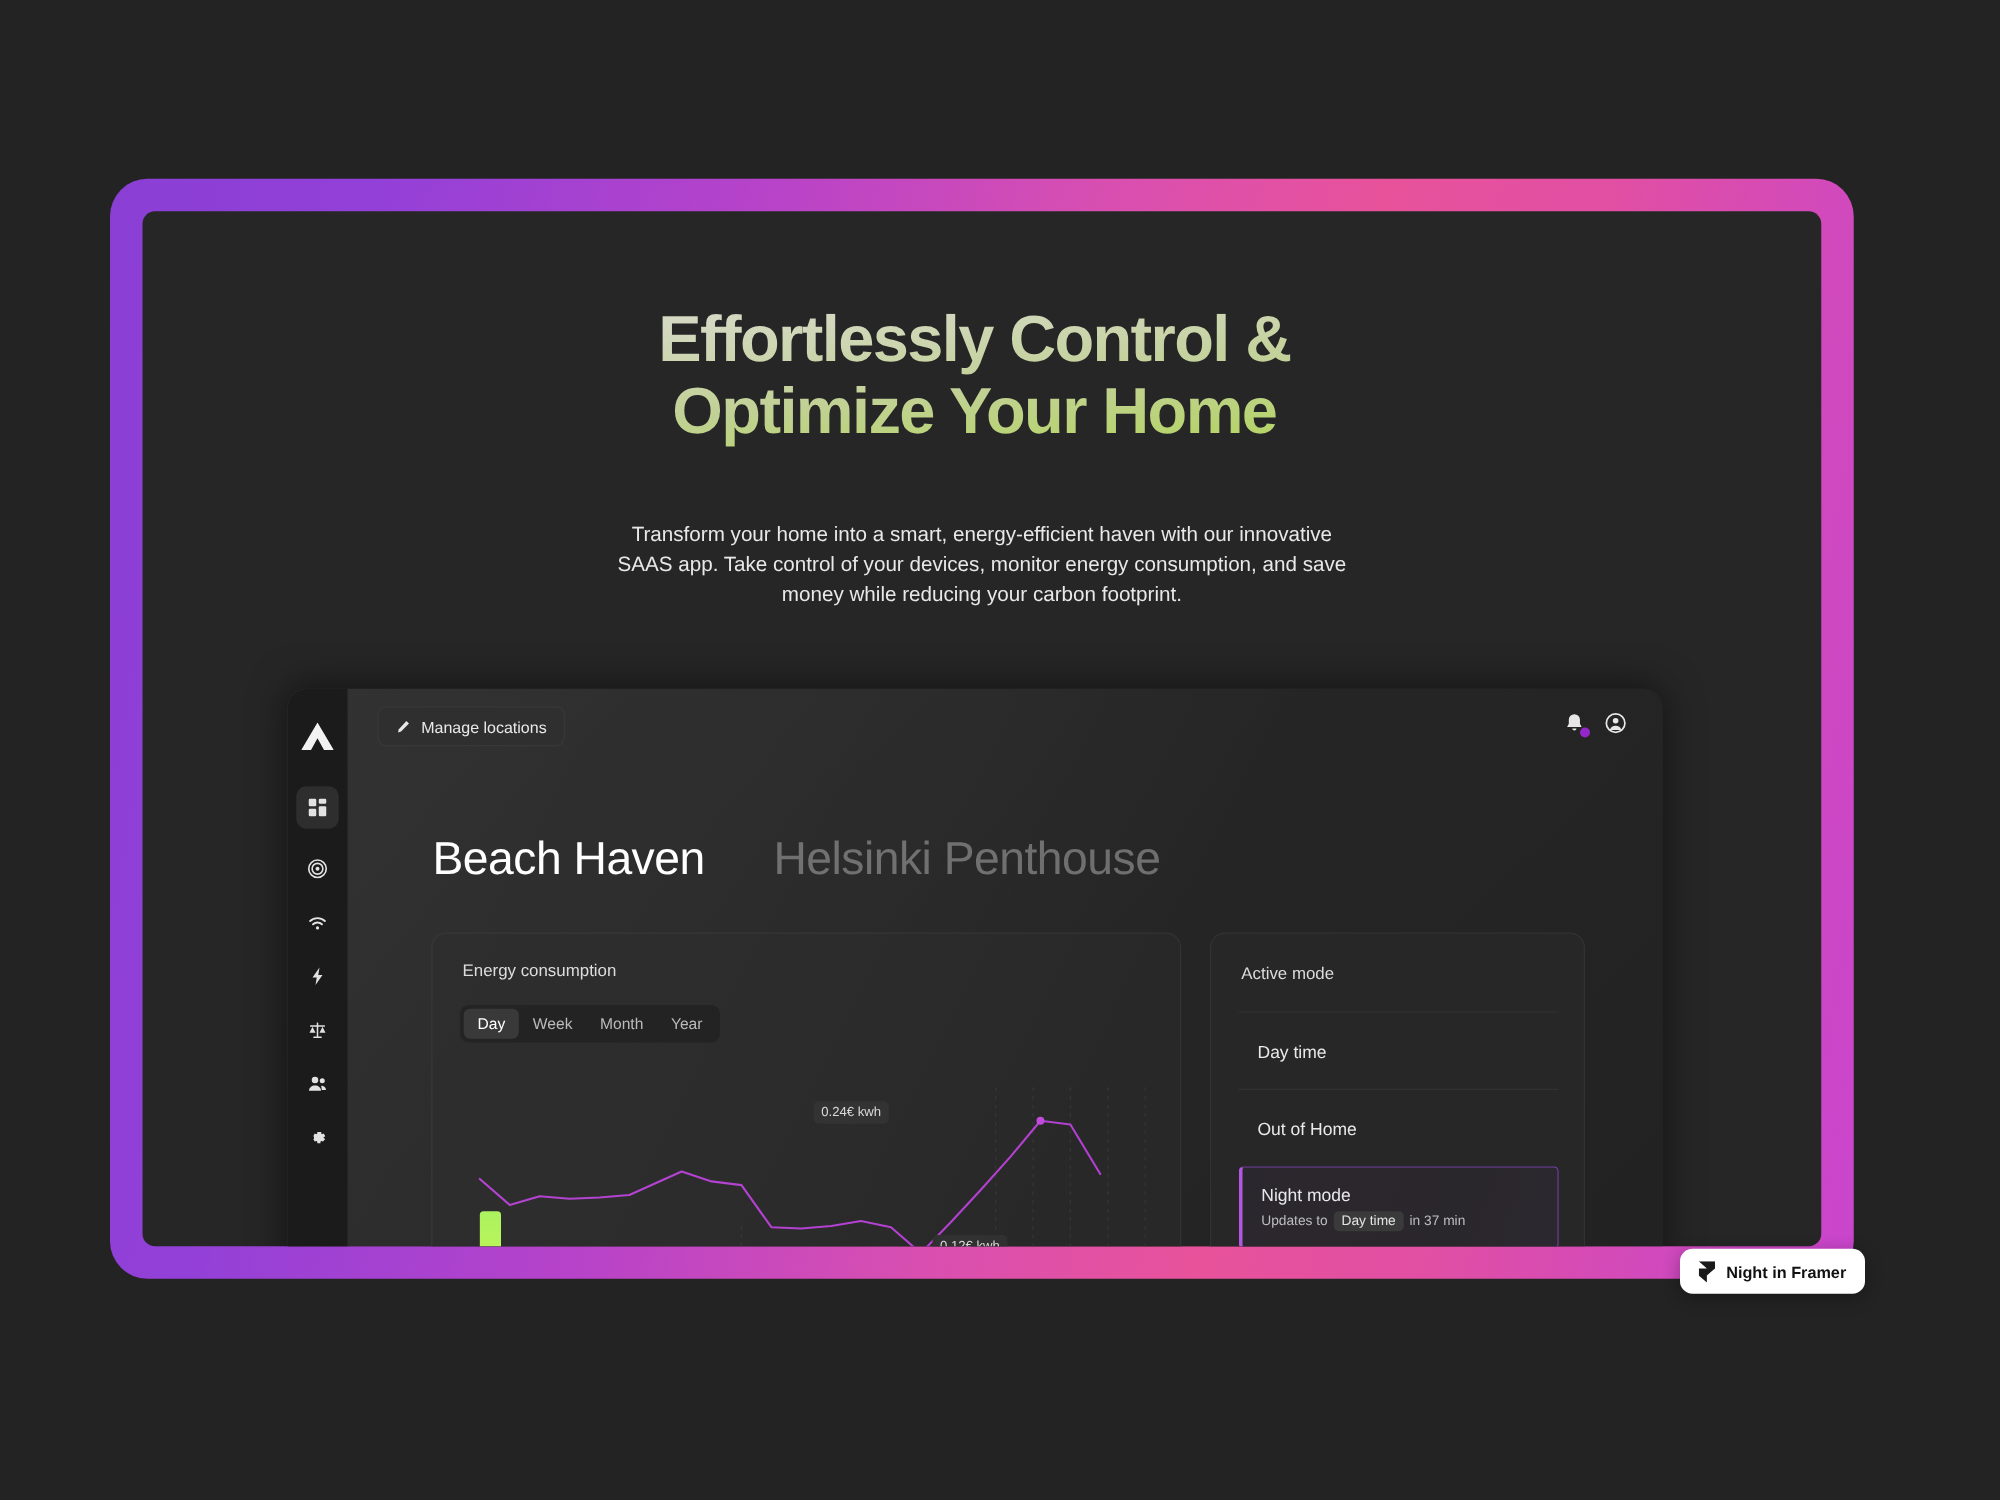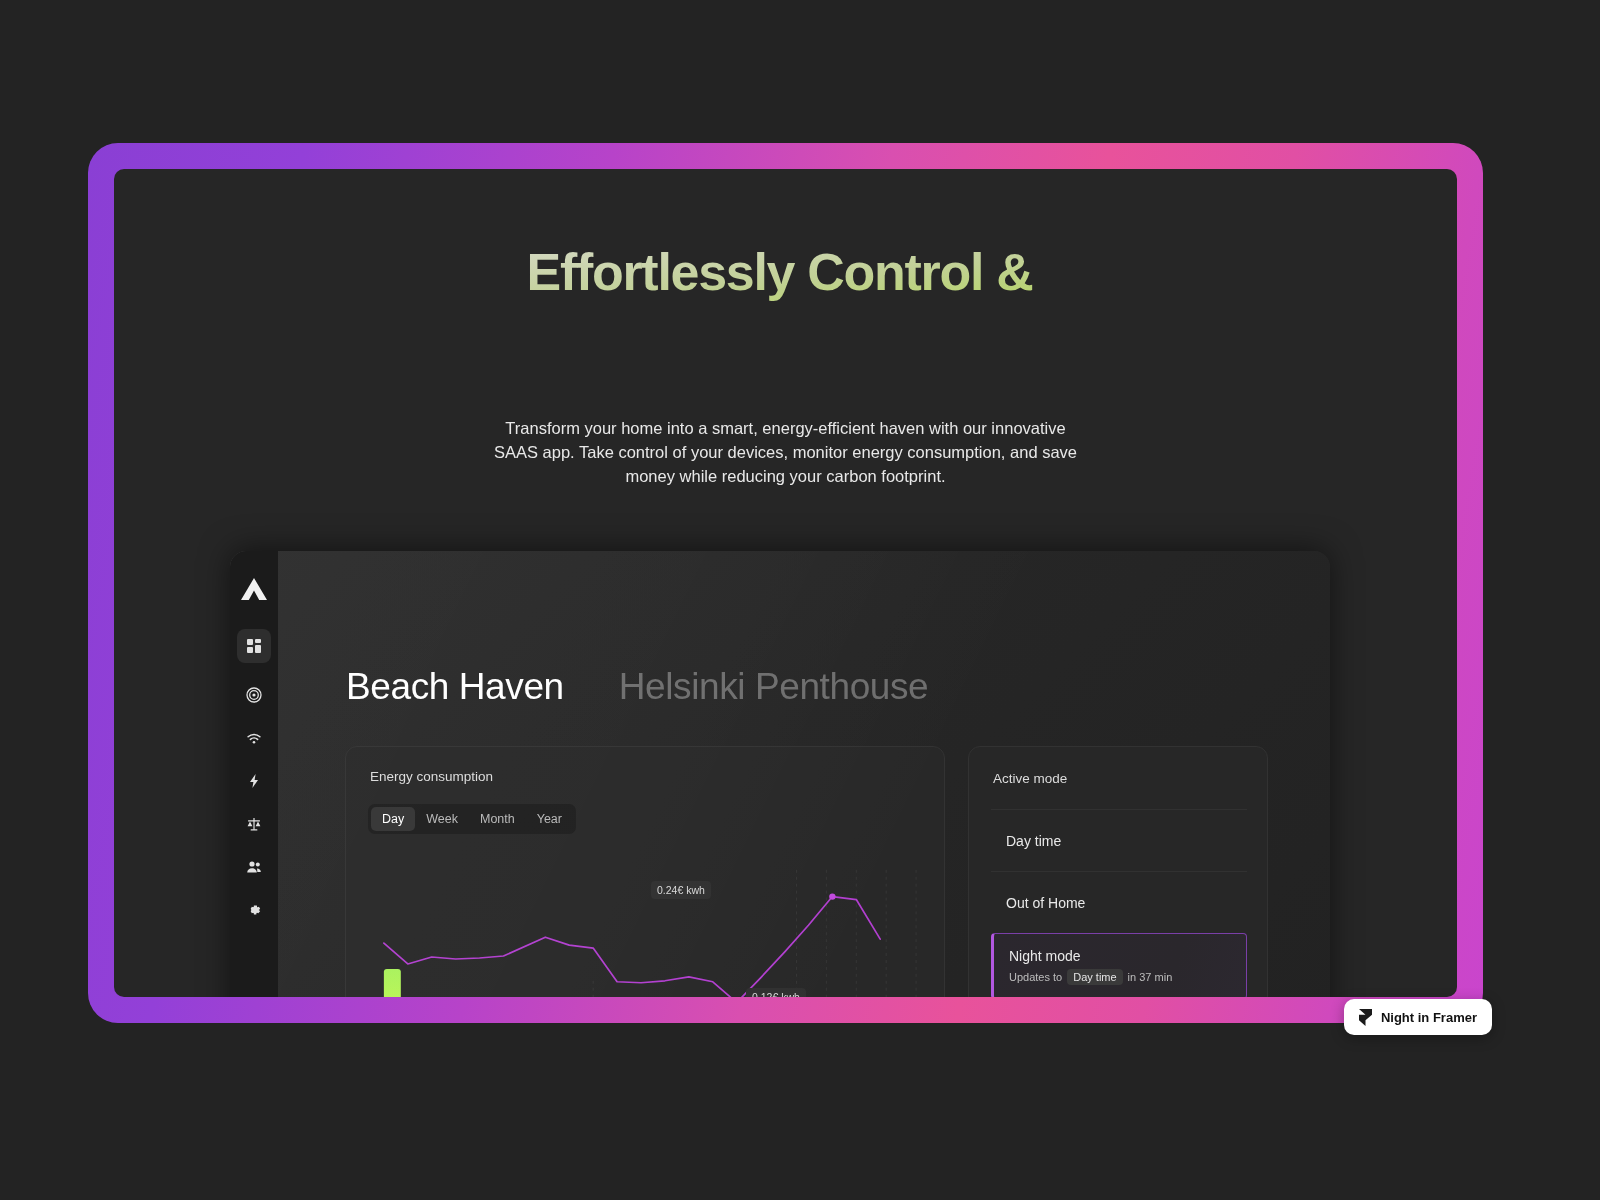--- a/index.html
+++ b/index.html
@@ -226,20 +226,21 @@
 </head>
 <body>
 
 <div id="page">
 
   <div id="hero-frame">
     <div id="hero-inner">
 
       <h1 id="headline">
         <span class="l1">Effortlessly Control &amp;</span>
+        <span class="l2">Optimize Your Home</span>
       </h1>
 
       <p id="subcopy">Transform your home into a smart, energy-efficient haven with our innovative SAAS app. Take control of your devices, monitor energy consumption, and save money while reducing your carbon footprint.</p>
 
       <div id="dashboard">
 
         <div id="db-sidebar">
           <div id="db-logo">
             <svg viewBox="0 0 26 22">
                 <path d="M13 0 L26 22 L18.2 22 L13 12.5 L7.8 22 L0 22 Z" fill="#f2f2f2"></path>
@@ -290,20 +291,43 @@
               </svg>
           </div>
           <div class="sb-icon" style="top:342px">
             <svg viewBox="0 0 16 16">
                 <path d="M8 5.2A2.8 2.8 0 1 0 8 10.8 2.8 2.8 0 0 0 8 5.2zm0 4.3A1.5 1.5 0 1 1 8 6.5a1.5 1.5 0 0 1 0 3z"></path>
                 <path d="M14.2 9.1l-1.3-.8a5 5 0 0 0 0-.6l1.3-.8-1.2-2.1-1.4.5a5 5 0 0 0-.5-.3l-.2-1.5H7.9l-.2 1.5a5 5 0 0 0-.5.3l-1.4-.5-1.2 2.1 1.3.8a5 5 0 0 0 0 .6l-1.3.8 1.2 2.1 1.4-.5a5 5 0 0 0 .5.3l.2 1.5h2.4l.2-1.5a5 5 0 0 0 .5-.3l1.4.5z"></path>
               </svg>
           </div>
         </div>
 
+        <div id="db-topbar">
+          <div id="manage-locations">
+            <svg width="11" height="11" viewBox="0 0 16 16">
+                <path d="M11.8 1.2 14.8 4.2 5.6 13.4 2 14.4 3 10.8z" fill="#e9e9e9"></path>
+              </svg>
+            <span>Manage locations</span>
+          </div>
+          <div id="topbar-right">
+            <div class="tb-ico">
+              <svg viewBox="0 0 16 16">
+                  <path d="M8 1.3a4.2 4.2 0 0 0-4.2 4.2v2.9L2.5 11h11l-1.3-2.6V5.5A4.2 4.2 0 0 0 8 1.3zM6.4 12a1.6 1.6 0 0 0 3.2 0z"></path>
+                </svg>
+              <span id="bell-dot"></span>
+            </div>
+            <div class="tb-ico">
+              <svg viewBox="0 0 16 16">
+                  <circle cx="8" cy="8" r="7" fill="none" stroke="#e7e7e7" stroke-width="1.3"></circle>
+                  <circle cx="8" cy="6.2" r="2.1"></circle>
+                  <path d="M3.7 13.1c.6-2 2.2-3.1 4.3-3.1s3.7 1.1 4.3 3.1z"></path>
+                </svg>
+            </div>
+          </div>
+        </div>
 
         <div id="db-content">
 
           <div id="locations-row">
             <div id="loc-active">Beach Haven</div>
             <div id="loc-inactive">Helsinki Penthouse</div>
           </div>
 
           <div id="energy-card">
             <div id="energy-title">Energy consumption</div>

